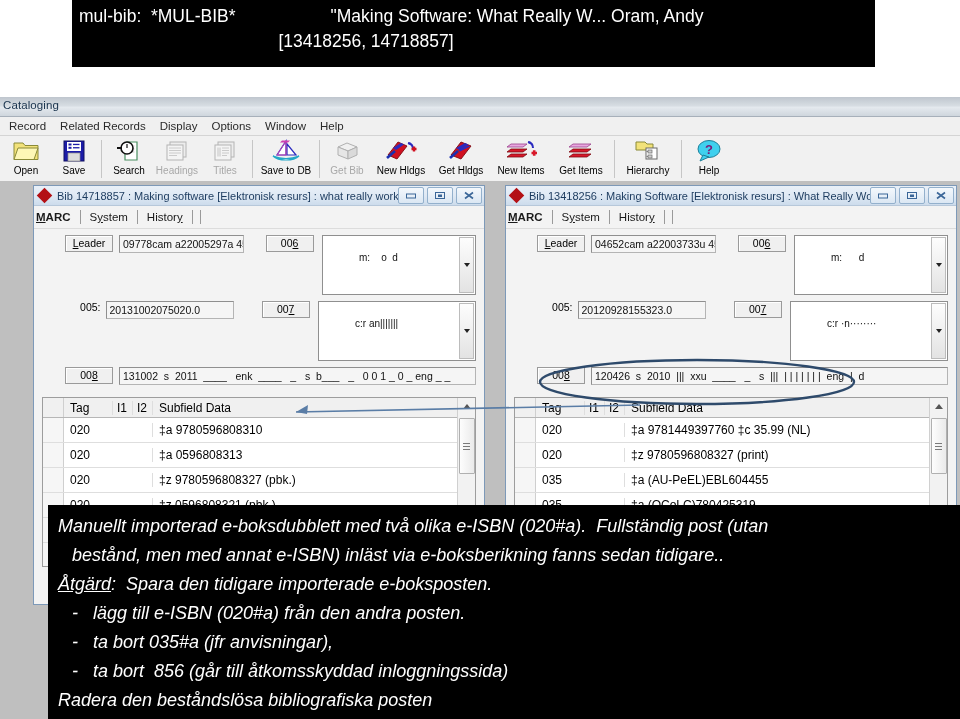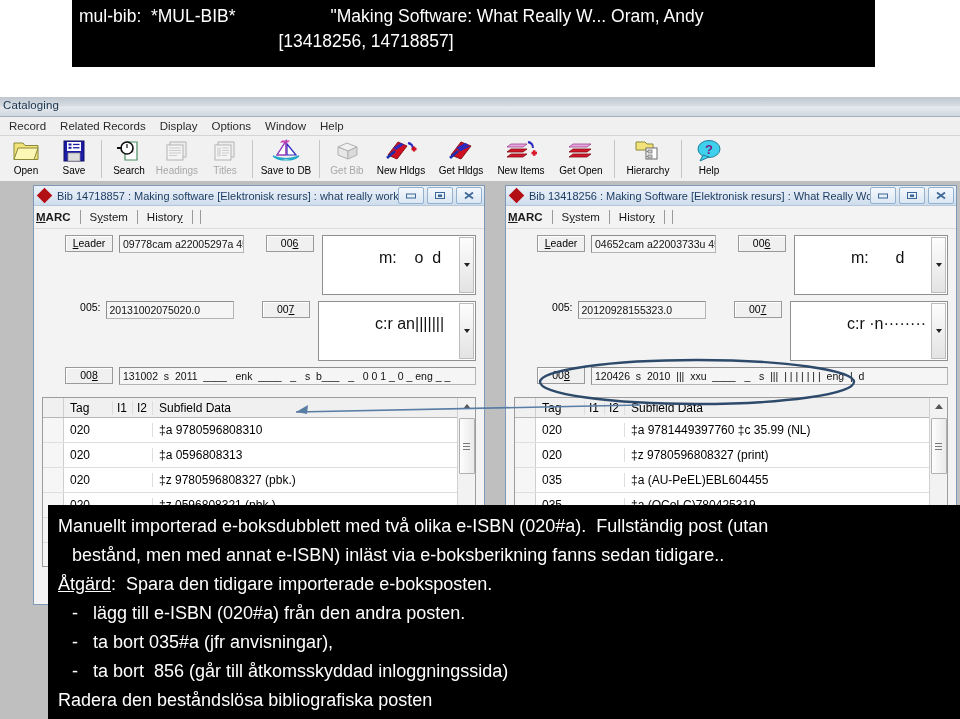--- a/index.html
+++ b/index.html
@@ -250,21 +250,21 @@
     box-sizing: border-box;
     white-space: pre;
     overflow: hidden;
     color: #111;
     cursor: text;
   }
   .fx-combo {
     position: relative;
     border: 1px solid #8f8f8f;
     background: #ffffff;
-    font-size: 16px;
+    font-size: 10px;
     line-height: 14px;
     padding: 1px 18px 1px 3px;
     box-sizing: border-box;
     white-space: pre;
     overflow: hidden;
     color: #111;
     cursor: default;
   }
   .fx-combo .arrow {
     position: absolute;
@@ -373,20 +373,21 @@
     height: 214px;
     background: #000000;
     color: #ffffff;
     box-sizing: border-box;
     padding: 7px 10px 0 10px;
   }
   .note-line {
     font-size: 18px;
     line-height: 29px;
     white-space: pre-wrap;
+    font-style: italic;
   }
   .note-line.indent1 { padding-left: 14px; }
   .note-line .uline { text-decoration: underline; }
   .note-line.bullet { padding-left: 14px; }
 </style>
 </head>
 <body>
 
 <div class="top-banner">
   <div class="banner-line1">
@@ -545,21 +546,21 @@
     </div>
 
     <div class="tb-btn tb-wide">
       <span class="tb-ico">
         <svg width="32" height="24" viewBox="0 0 32 24">
           <path d="M4 8 h18 l4 -3 h-18 Z" fill="#e9a8e0" stroke="#9a3f8c" stroke-width="0.8"></path>
           <path d="M4 13 h18 l4 -3 h-18 Z" fill="#d8182a" stroke="#7d0a12" stroke-width="0.8"></path>
           <path d="M4 18 h18 l4 -3 h-18 Z" fill="#d8182a" stroke="#7d0a12" stroke-width="0.8"></path>
         </svg>
       </span>
-      <span class="tb-lbl">Get Open</span>
+      <span class="tb-lbl">Get Items</span>
     </div>
 
     <div class="tb-sep"></div>
 
     <div class="tb-btn tb-wide">
       <span class="tb-ico">
         <svg width="30" height="24" viewBox="0 0 30 24">
           <path d="M3 3 h9 l2 2 h6 v6 h-17 Z" fill="#f2e27a" stroke="#8a8a38"></path>
           <rect x="13" y="9" width="11" height="11" fill="#ffffff" stroke="#6a6a6a"></rect>
           <rect x="15" y="11" width="4" height="3" fill="#cfcfcf" stroke="#6a6a6a" stroke-width="0.7"></rect>

